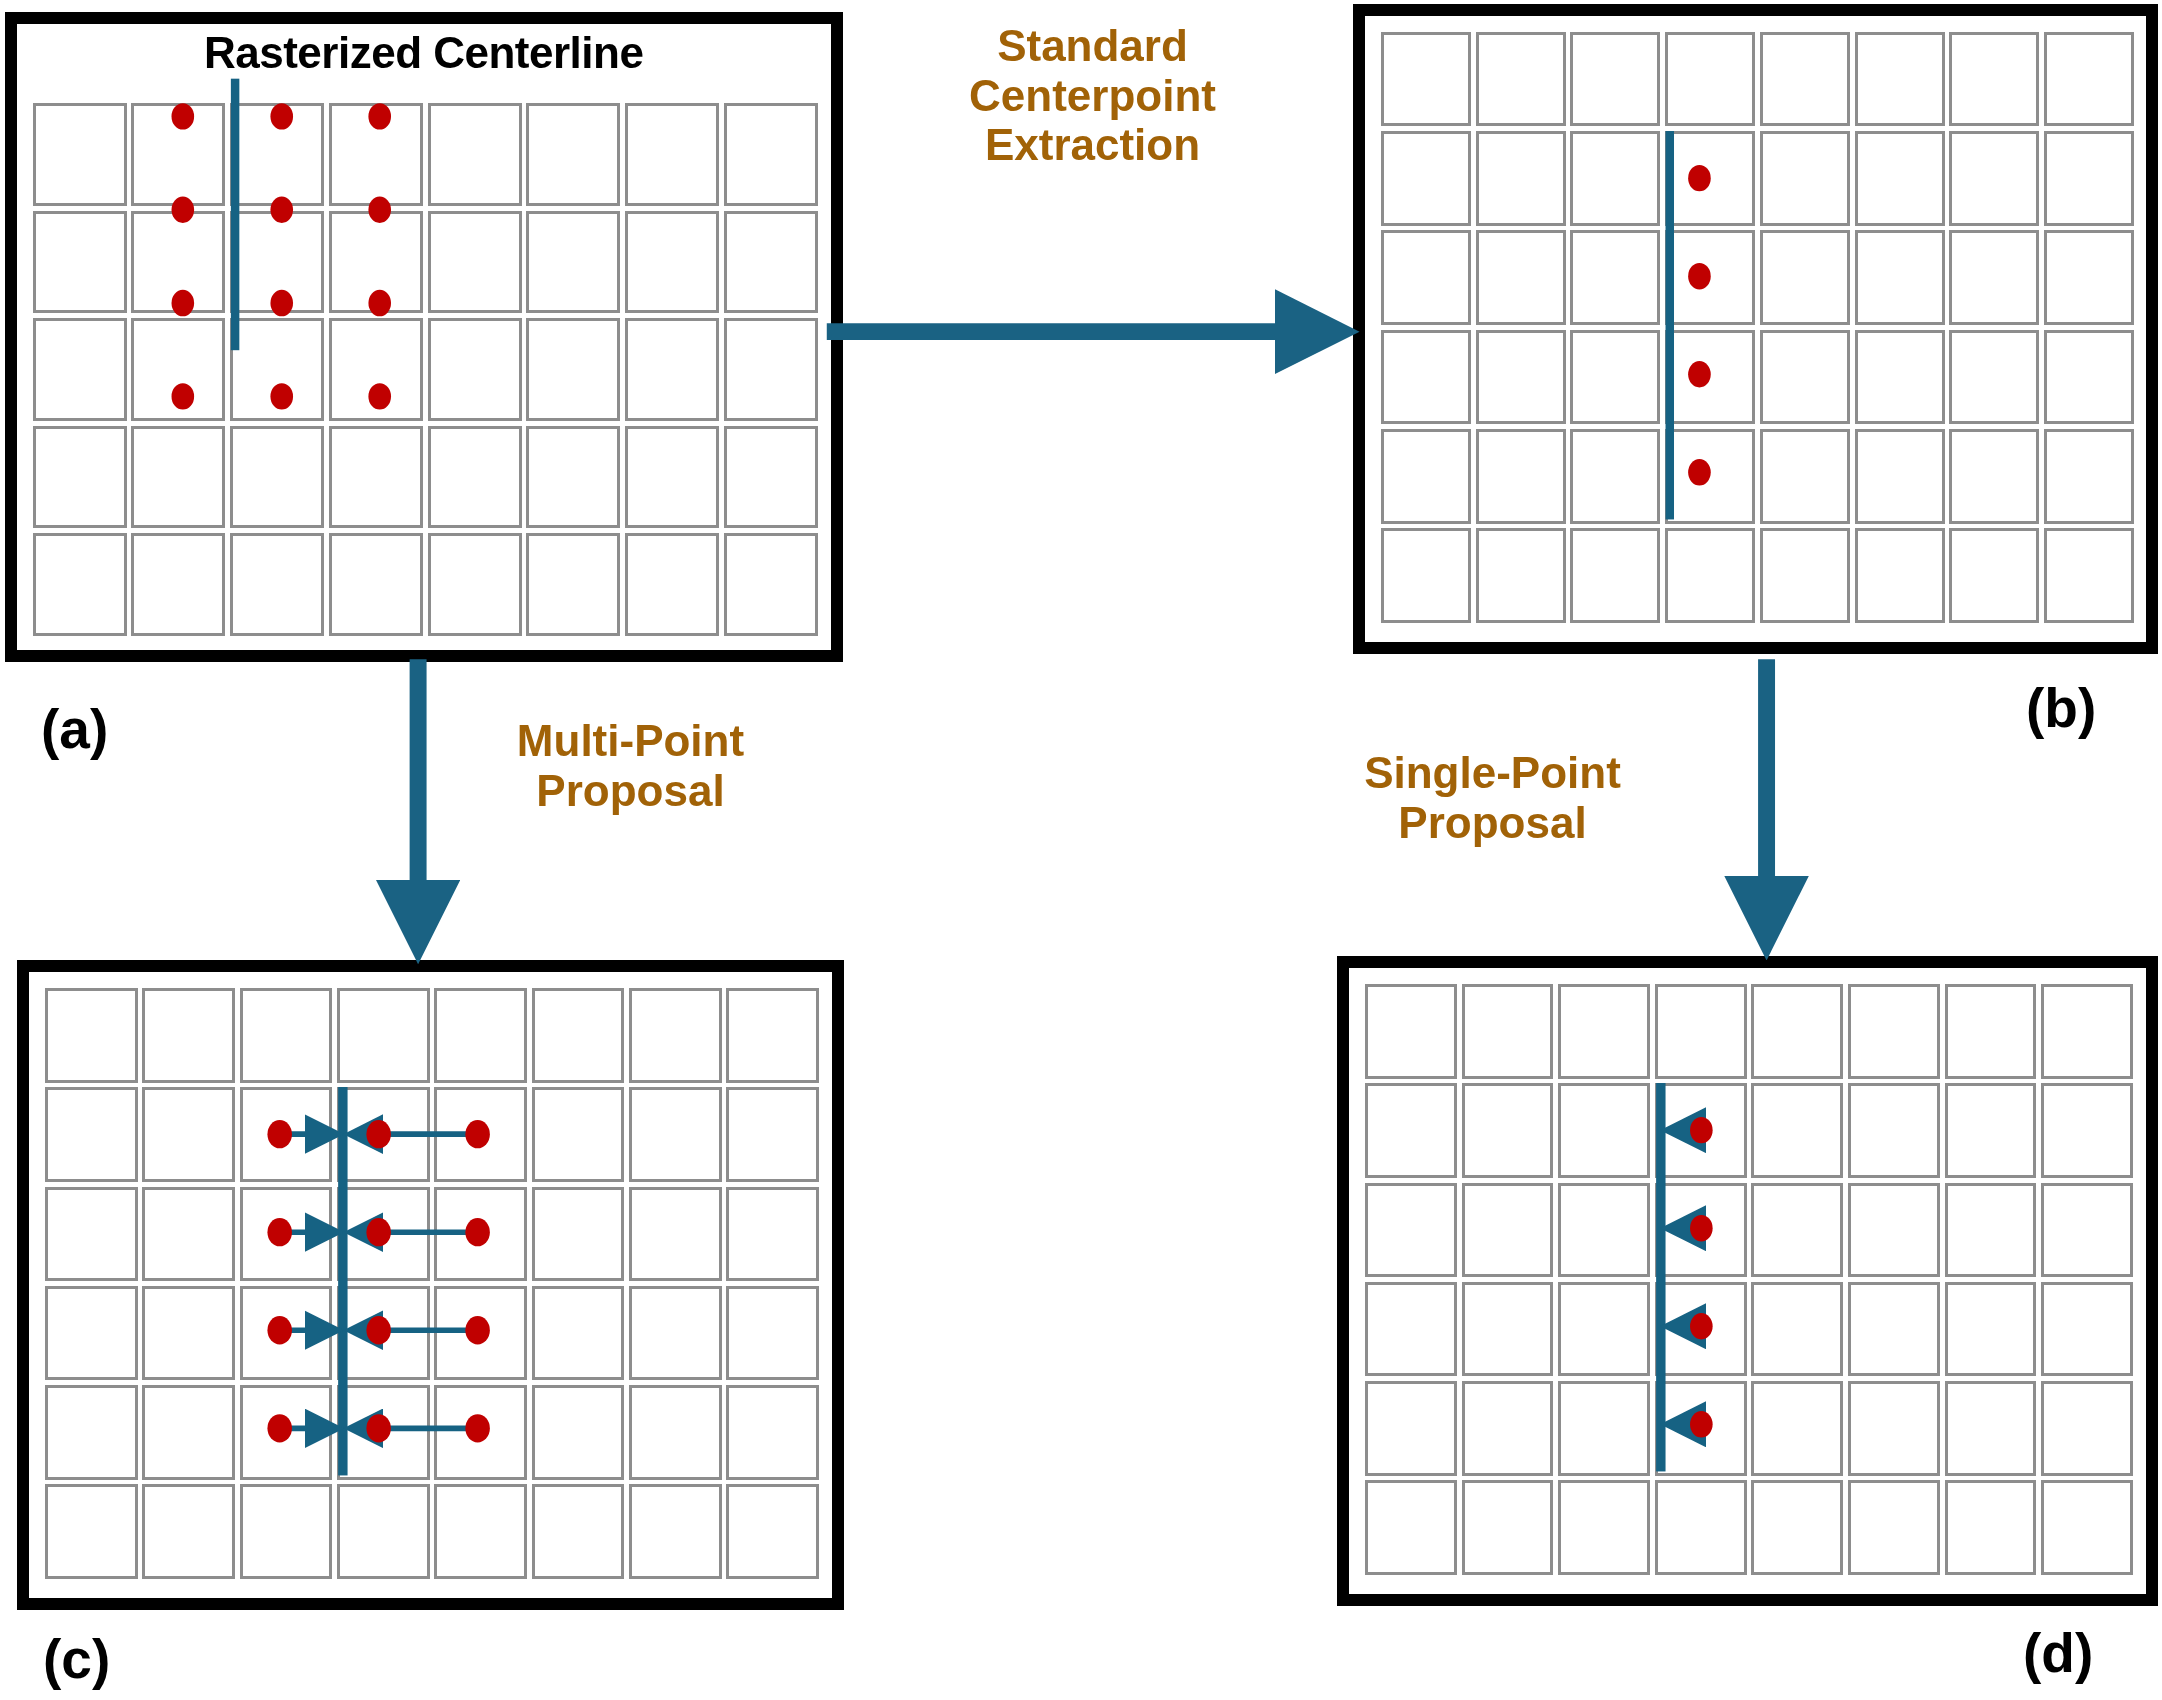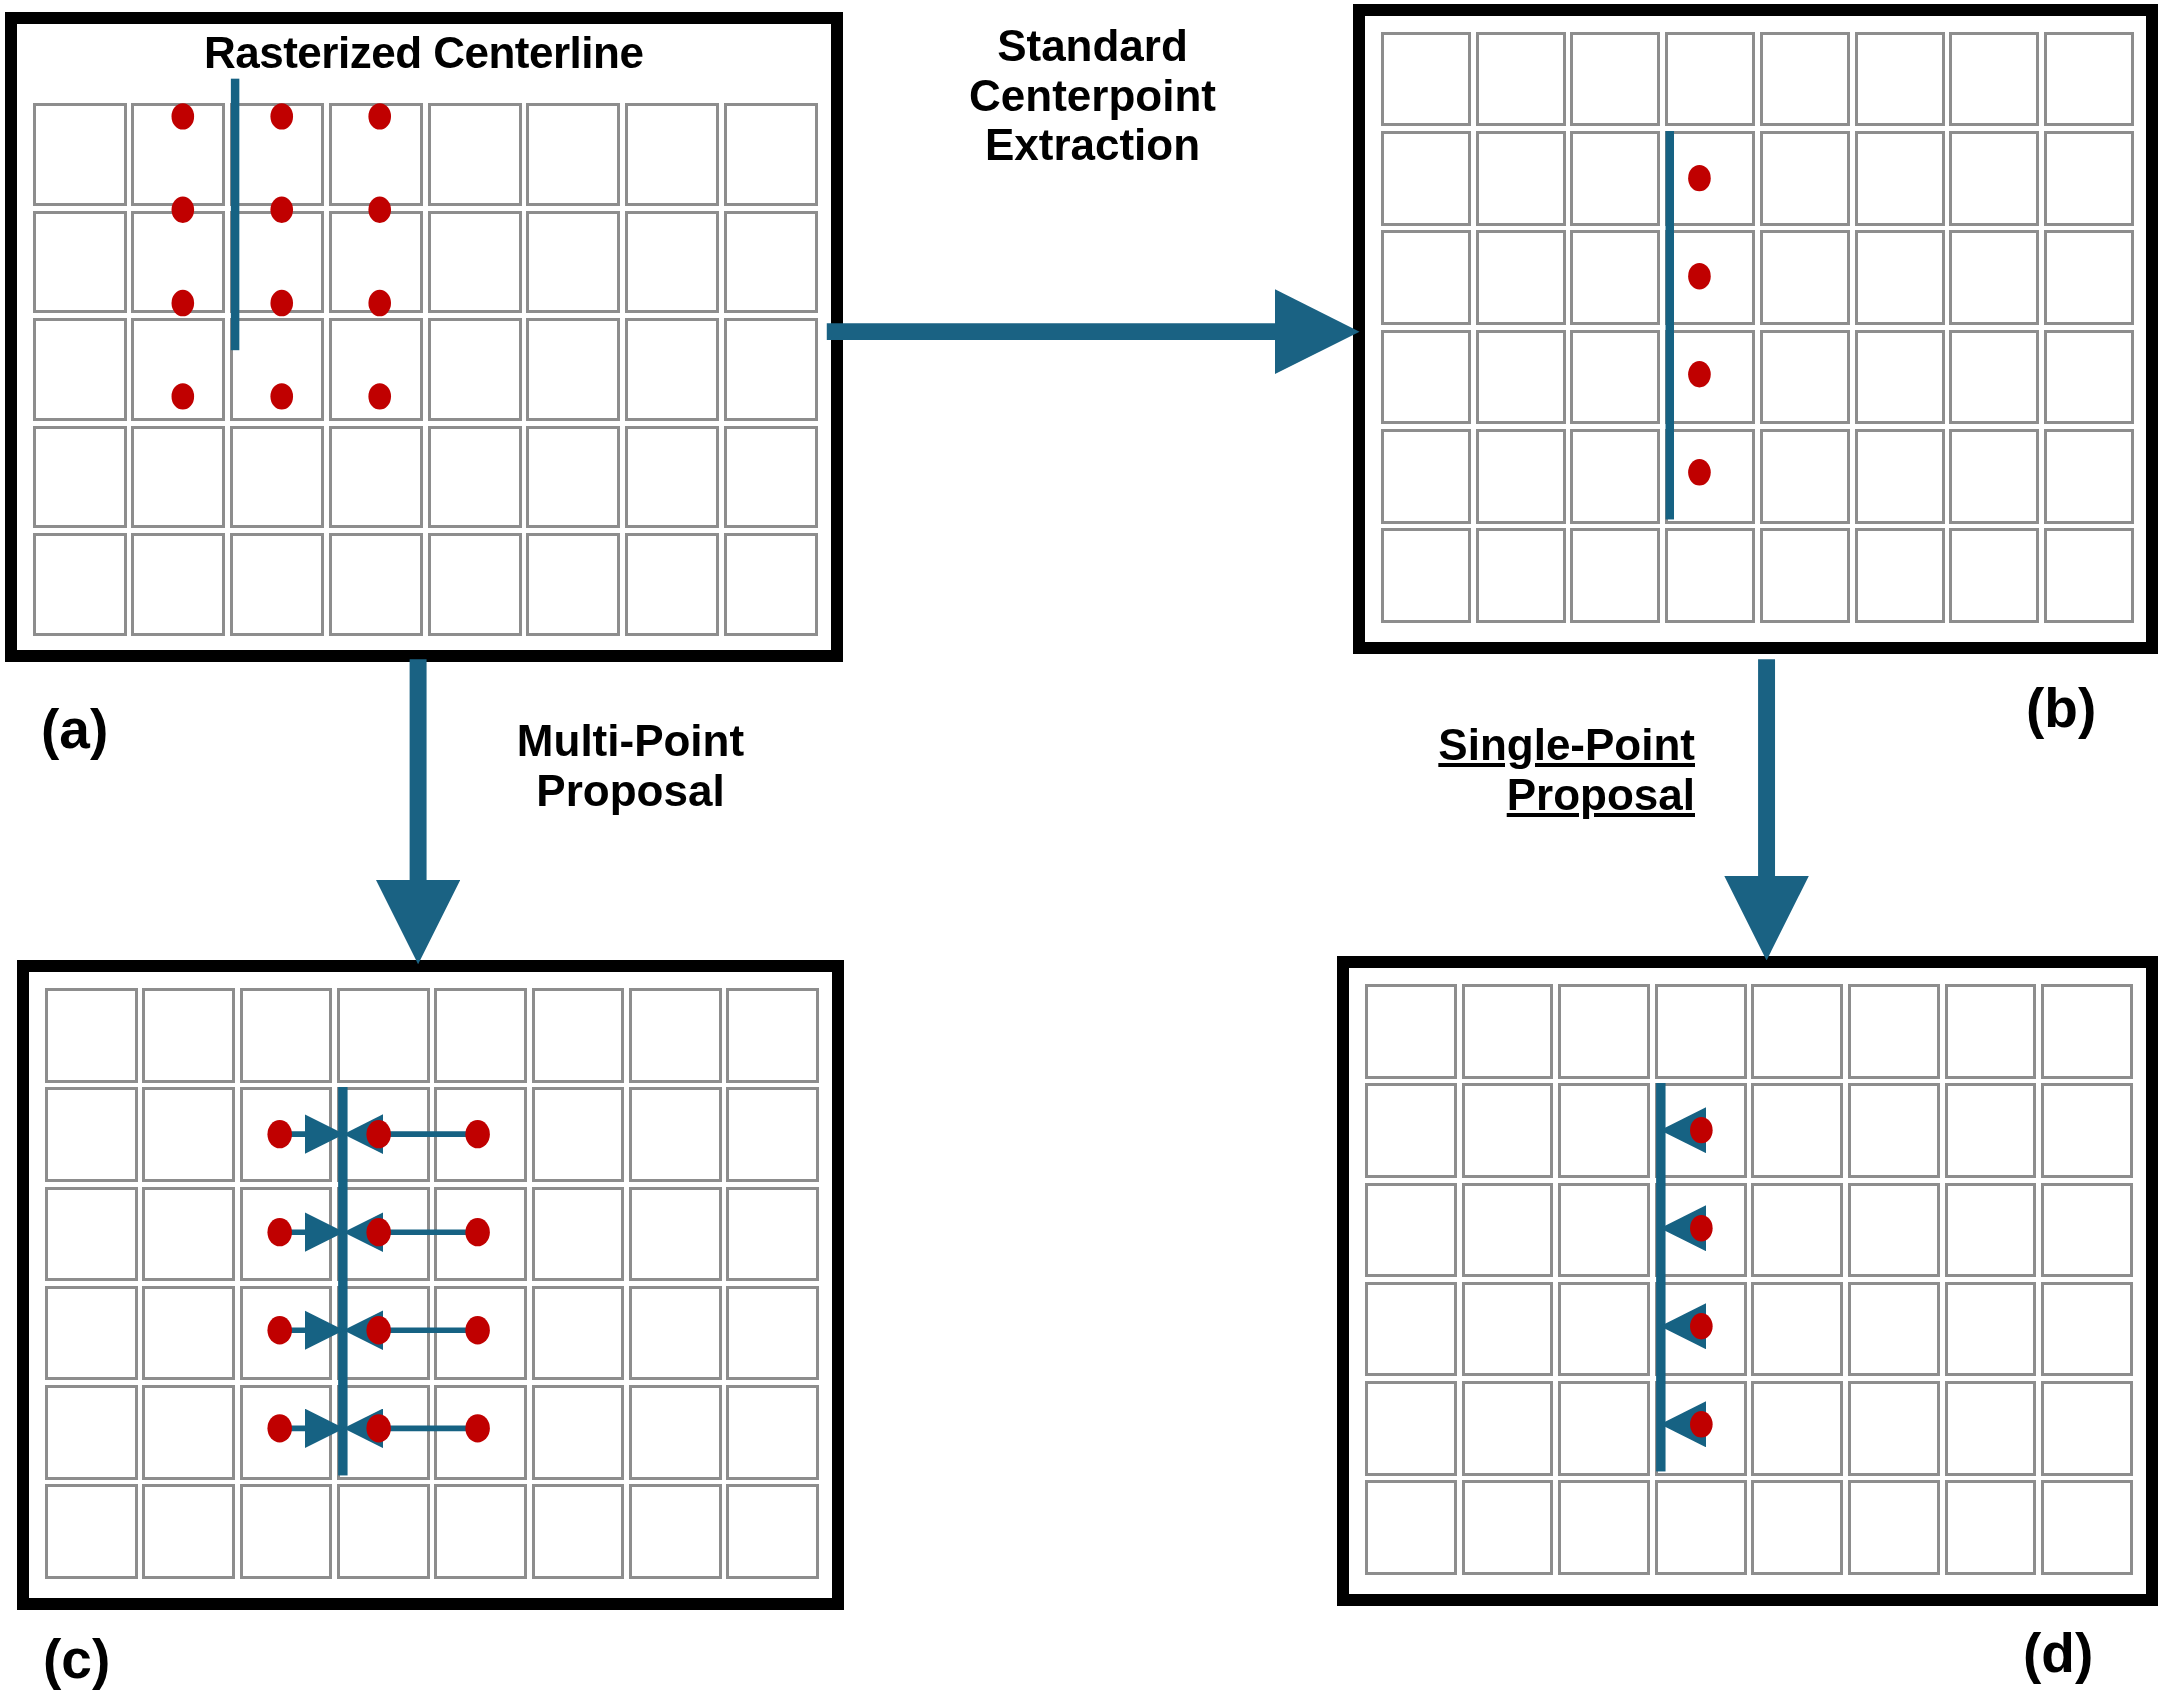--- a/index.html
+++ b/index.html
@@ -85,28 +85,28 @@
   .flow-svg {
     position: absolute;
     left: 0; top: 0;
     width: 2163px; height: 1701px;
     pointer-events: none;
   }
   .flow-label {
     position: absolute;
     font-size: 44px;
     font-weight: bold;
-    color: #000000;
+    color: #a16207;
     line-height: 1.13;
     text-align: center;
     white-space: pre-line;
   }
   #label-standard { left: 829px; top: 21px;   width: 527px; }
   #label-multi    { left: 428px; top: 716px;  width: 405px; text-align: center; }
-  #label-single   { left: 1290px; top: 720px; width: 405px; text-align: right; text-decoration: underline; }
+  #label-single   { left: 1290px; top: 748px; width: 405px; text-align: center; }
 
   
   .caption {
     position: absolute;
     font-size: 55px;
     font-weight: bold;
     color: #000000;
   }
   #cap-a { left: 41px;   top: 697px; }
   #cap-b { left: 2026px; top: 676px; }

